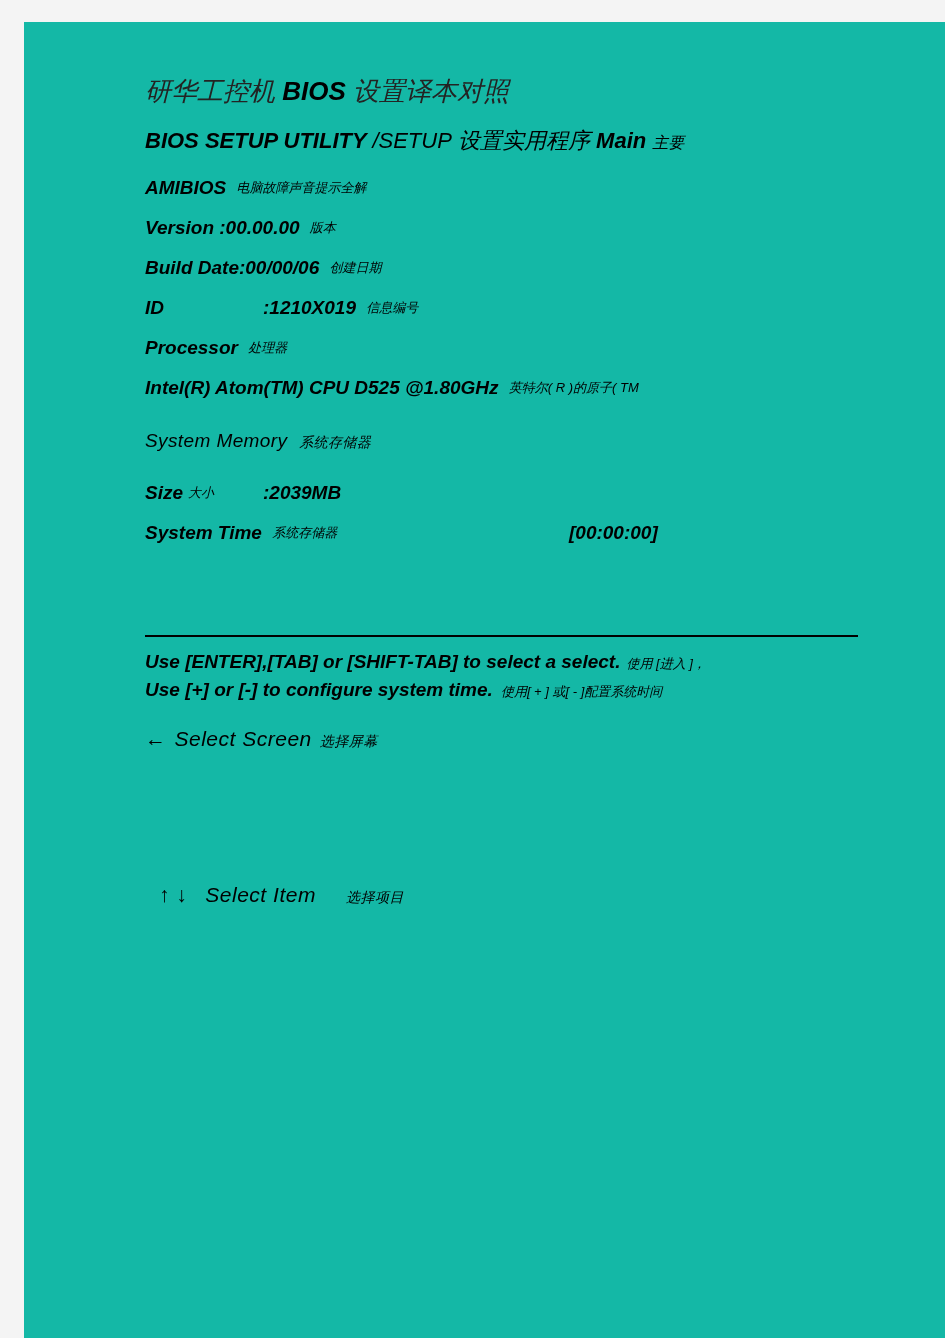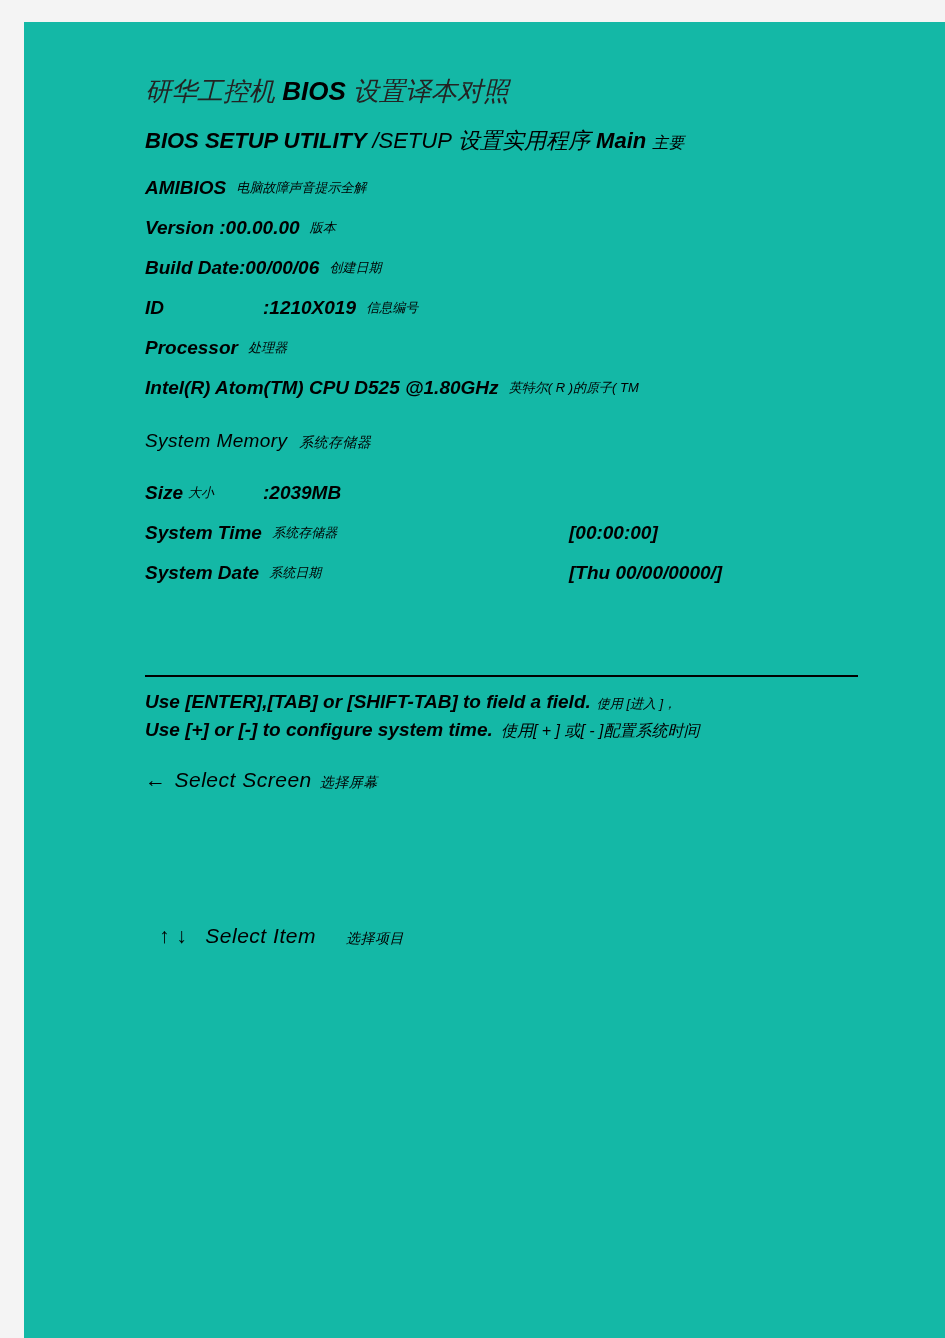--- a/index.html
+++ b/index.html
@@ -156,21 +156,21 @@
     color: #1a1a1a;
   }
 
   .help-line-2 {
     font-size: 19px;
     font-weight: bold;
     margin-bottom: 18px;
     white-space: nowrap;
   }
   .help-line-2 .cn {
-    font-size: 16px;
+    font-size: 13px;
     font-weight: 400;
     padding-left: 8px;
   }
 
   
   .nav-line {
     font-size: 21px;
     font-weight: 400;
     letter-spacing: 0.5px;
     white-space: nowrap;
@@ -258,32 +258,27 @@
     <div class="line info-row">
       <span class="size-lbl"><span>Size</span><span class="cn">大小</span></span><span>:2039MB</span>
     </div>
 
     <div class="line info-row">
       <span>System Time</span>
       <span class="cn">系统存储器</span>
       <span class="val">[00:00:00]</span>
     </div>
 
-    <div class="line info-row">
-      <span>System Date</span>
-      <span class="cn">系统日期</span>
-      <span class="val">[Thu 00/00/0000/]</span>
-    </div>
 
     <div class="pre-rule-gap"></div>
 
     <hr class="rule">
 
     <div class="help-line">
-      <span>Use [ENTER],[TAB] or [SHIFT-TAB] to field a field.</span><span class="cn">使用 [进入 ]，</span>
+      <span>Use [ENTER],[TAB] or [SHIFT-TAB] to select a select.</span><span class="cn">使用 [进入 ]，</span>
     </div>
 
     <div class="help-line-2">
       <span>Use [+] or [-] to configure system time.</span><span class="cn">使用[ + ] 或[ - ]配置系统时间</span>
     </div>
 
     <div class="nav-line nav-select-screen">
       <span class="arrow">←</span><span>Select Screen</span><span class="cn">选择屏幕</span>
     </div>
 

